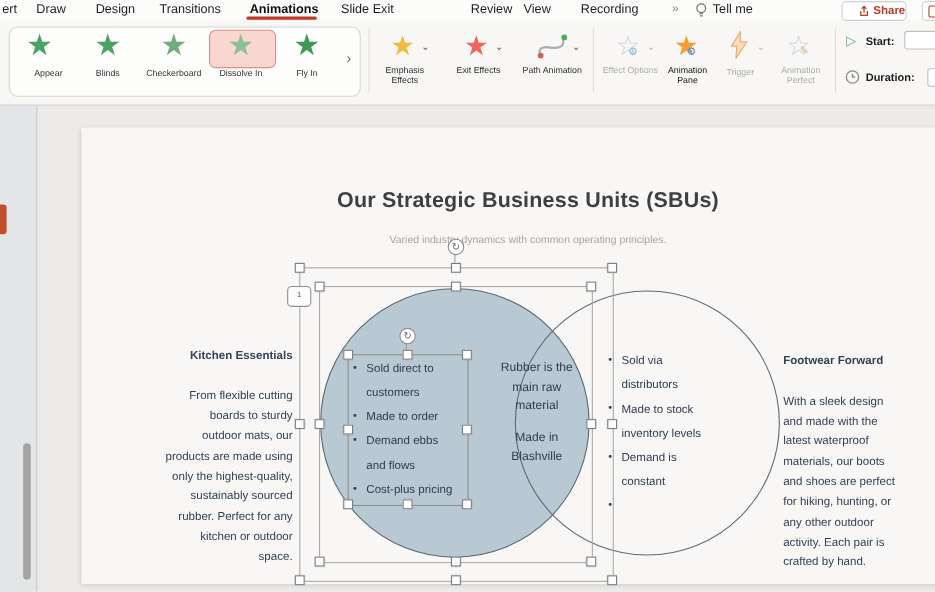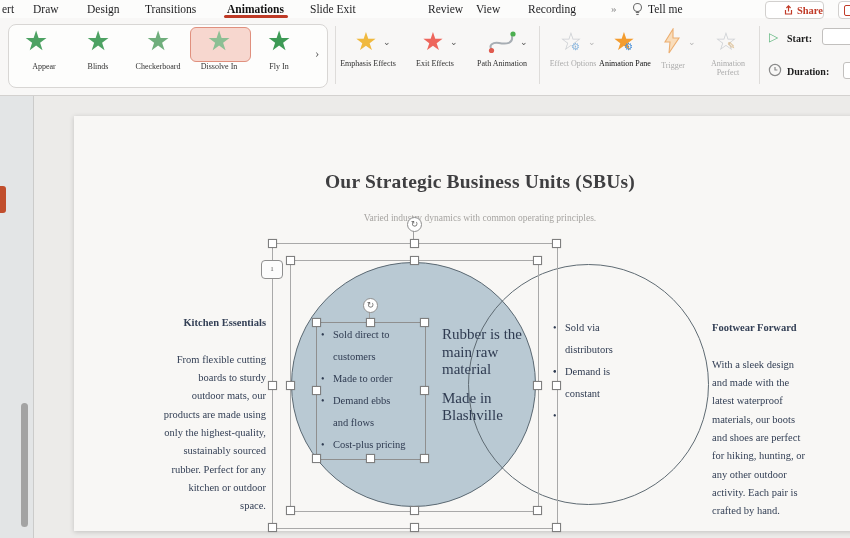--- a/index.html
+++ b/index.html
@@ -1,17 +1,17 @@
 <!DOCTYPE html>
 <html><head>
 <meta charset="utf-8">
 <style>
   html,body{margin:0;padding:0;background:#ecebe9;}
   #app{position:relative;width:850px;height:538px;overflow:hidden;
-       font-family:Liberation Serif, serif;background:#ecebe9;}
+       font-family:Liberation Sans, sans-serif;background:#ecebe9;}
 
   
   .menubar{position:absolute;left:0;top:0;width:850px;height:18px;background:#fcfcfb;z-index:20;}
   .mtab{position:absolute;top:3px;font-size:11.5px;color:#1e1e20;white-space:nowrap;cursor:default;}
   .mtab.active{font-weight:bold;color:#111;}
   .tab-underline{position:absolute;left:224px;top:15px;width:64px;height:2.5px;background:#bf3a26;border-radius:2px;}
   .more-glyph{position:absolute;top:2px;font-size:11px;color:#8a8a8a;letter-spacing:-1px;}
   .share-btn{position:absolute;left:765px;top:1px;width:57px;height:16px;border:1px solid #d2d0ce;border-radius:4px;
              background:#fff;display:flex;align-items:center;justify-content:flex-end;gap:3px;}
   .share-btn span{font-size:10.5px;font-weight:bold;color:#c13b28;}
@@ -54,22 +54,22 @@
   
   .circle{position:absolute;border-radius:50%;z-index:1;}
   .circle.left{left:291px;top:262px;width:243px;height:243px;background:#b9c9d3;border:1.5px solid #5a6872;}
   .circle.right{left:468px;top:264px;width:239px;height:239px;background:transparent;border:1.5px solid #5f6b73;z-index:3;}
 
   .vlist{position:absolute;z-index:4;list-style:none;margin:0;padding:0;}
   .vlist li{position:relative;padding-left:13px;font-size:10.5px;line-height:22px;color:#2f3b51;white-space:pre-line;}
   .vlist li .blt{position:absolute;left:1px;top:0;font-size:10px;}
   .vl-left{left:320px;top:324px;width:106px;}
   .vl-right{left:552px;top:317px;width:112px;}
-  .vmid{position:absolute;left:442px;top:326px;width:92px;z-index:4;
-        font-size:15px;line-height:17.5px;color:#2f3b51;}
+  .vmid{position:absolute;left:442px;top:326px;width:92px;text-align:center;z-index:4;
+        font-size:11px;line-height:17.5px;color:#2f3b51;}
   .vmid div{white-space:pre-line;margin-bottom:11px;}
 
   
   .selrect{position:absolute;border:1px solid #a9a9a9;z-index:6;pointer-events:none;}
   .txtrect{position:absolute;border:1px solid #8f8f8f;z-index:6;pointer-events:none;}
   .handle{position:absolute;width:7px;height:7px;background:#fff;border:1px solid #7f7f7f;z-index:8;box-shadow:0 0 1px rgba(0,0,0,.25);}
   .rot{position:absolute;width:13px;height:13px;border:1px solid #8f8f8f;border-radius:50%;background:#fff;z-index:8;
        font-size:9px;line-height:12px;text-align:center;color:#6a6a6a;}
   .stem{position:absolute;width:1px;background:#a0a0a0;z-index:7;}
   .anim-badge{position:absolute;left:261px;top:260px;width:20px;height:17px;background:#fcfcfc;border:1.2px solid #8f8f8f;
@@ -232,21 +232,22 @@
     <div>Rubber is the
 main raw
 material</div>
     <div>Made in
 Blashville</div>
   </div>
 
   <ul class="vlist vl-right">
     <li><span class="blt">•</span><span>Sold via
 distributors</span></li>
-    <li><span class="blt">•</span></li>
+    <li><span class="blt">•</span><span>Made to stock
+inventory levels</span></li>
     <li><span class="blt">•</span><span>Demand is
 constant</span></li>
     <li><span class="blt">•</span></li>
   </ul>
 
   <div class="selrect" style="left:272px;top:243px;width:284px;height:284px"></div>
   <div class="selrect" style="left:290px;top:260px;width:247px;height:250px"></div>
   <div class="txtrect" style="left:316px;top:322px;width:108px;height:136px"></div>
 
   <div class="handle" style="left:268px;top:239px"></div>

